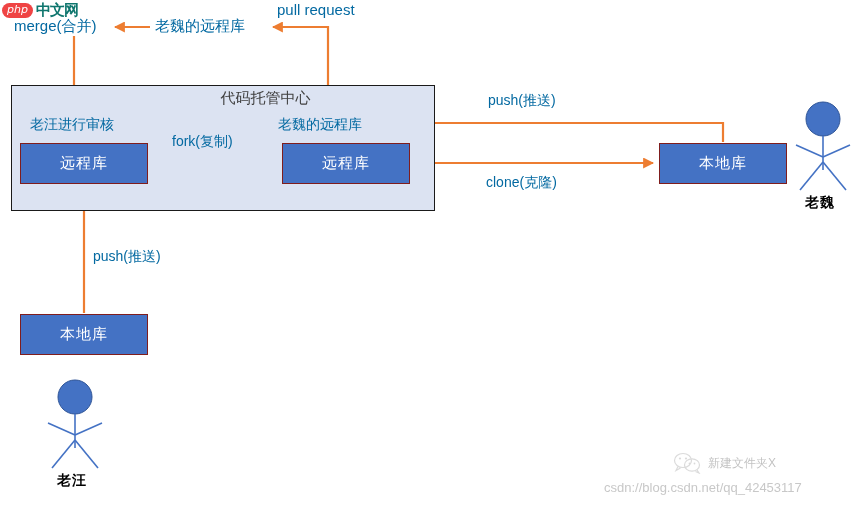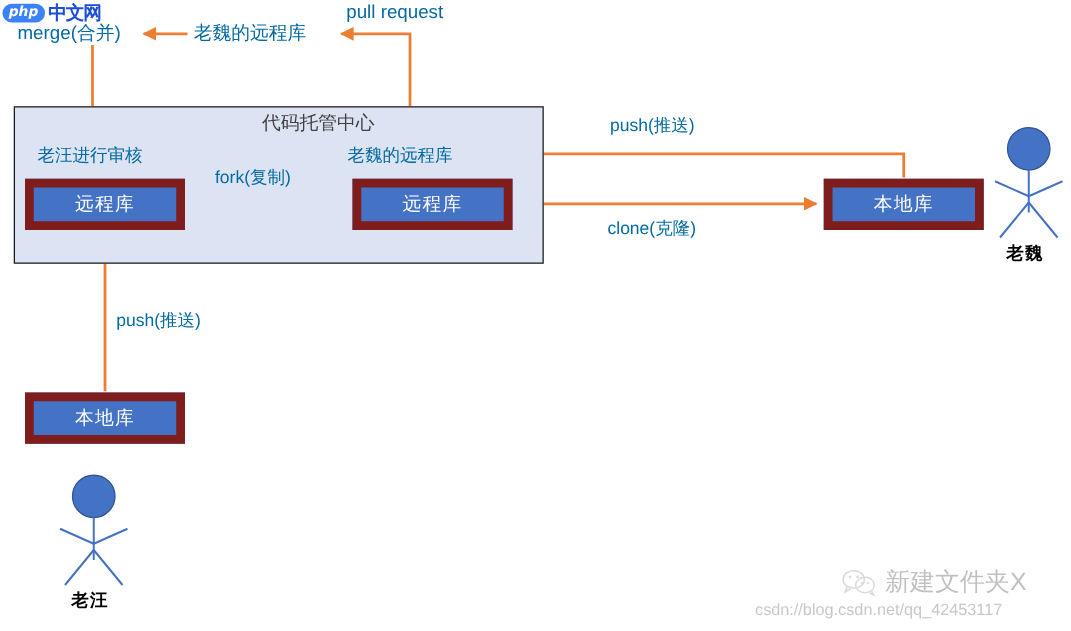--- a/index.html
+++ b/index.html
@@ -33,26 +33,27 @@
     border: 1px solid #1a1a1a;
     box-sizing: border-box;
   }
   .hosting-title {
     left: 11px;
     top: 89px;
     width: 487px;
     text-align: center;
     font-size: 15px;
     color: #3f3f3f;
+    padding-left: 11px;
   }
 
   
   .repo-box {
     background: #4472c4;
-    border: 7px solid #7f1d1d;
+    border: 1px solid #7f1d1d;
     box-sizing: border-box;
     color: #ffffff;
     font-size: 15px;
     display: flex;
     align-items: center;
     justify-content: center;
     letter-spacing: 1px;
   }
   #remote-wang  { left: 20px;  top: 143px; width: 128px; height: 41px; }
   #remote-wei   { left: 282px; top: 143px; width: 128px; height: 41px; }
@@ -87,46 +88,46 @@
   #name-wei  { left: 805px; top: 194px; }
 
   
   .php-logo {
     left: 2px; top: 1px;
     display: flex;
     align-items: center;
     gap: 3px;
   }
   .php-badge {
-    background: #3b82f6;
+    background: #ef4444;
     color: #ffffff;
     font-size: 11px;
-    font-weight: bold;
+    font-weight: normal;
     font-style: italic;
     padding: 1px 5px 2px 5px;
     border-radius: 9px;
     line-height: 1.1;
     font-family: "DejaVu Sans", sans-serif;
   }
   .php-cn {
     font-size: 15px;
     font-weight: bold;
-    color: #1d4ed8;
+    color: #0f766e;
     letter-spacing: -1px;
   }
   .wx-watermark {
     left: 672px;
     top: 452px;
     display: flex;
     align-items: center;
     gap: 6px;
     opacity: 0.30;
   }
   .wx-text {
-    font-size: 20px;
+    font-size: 12px;
     color: #333333;
     white-space: nowrap;
   }
   .csdn-url {
     left: 604px;
     top: 480px;
     font-size: 13px;
     color: #c8c8c8;
     white-space: nowrap;
   }

